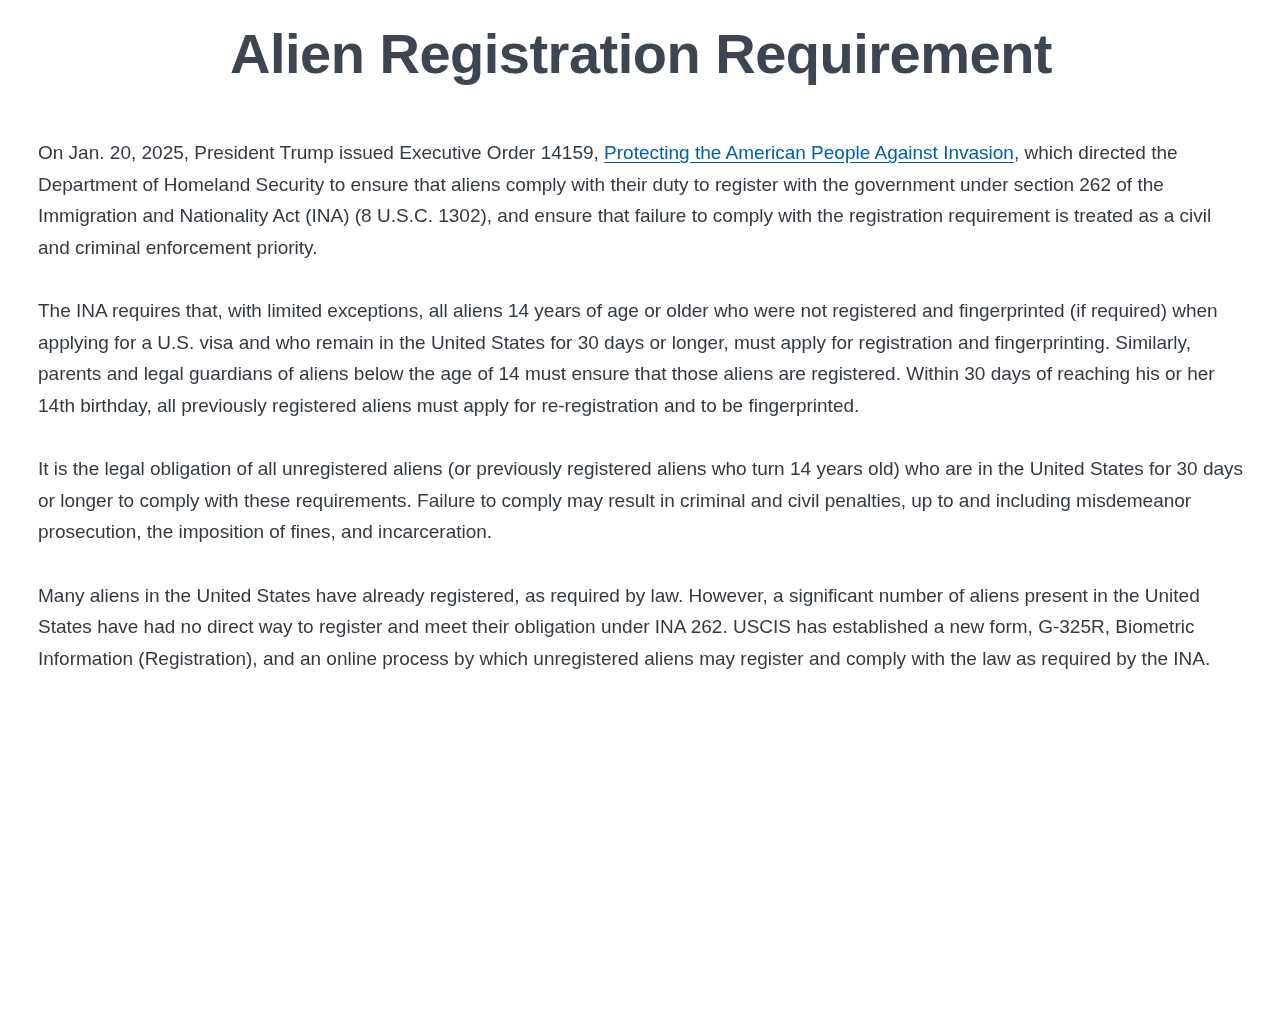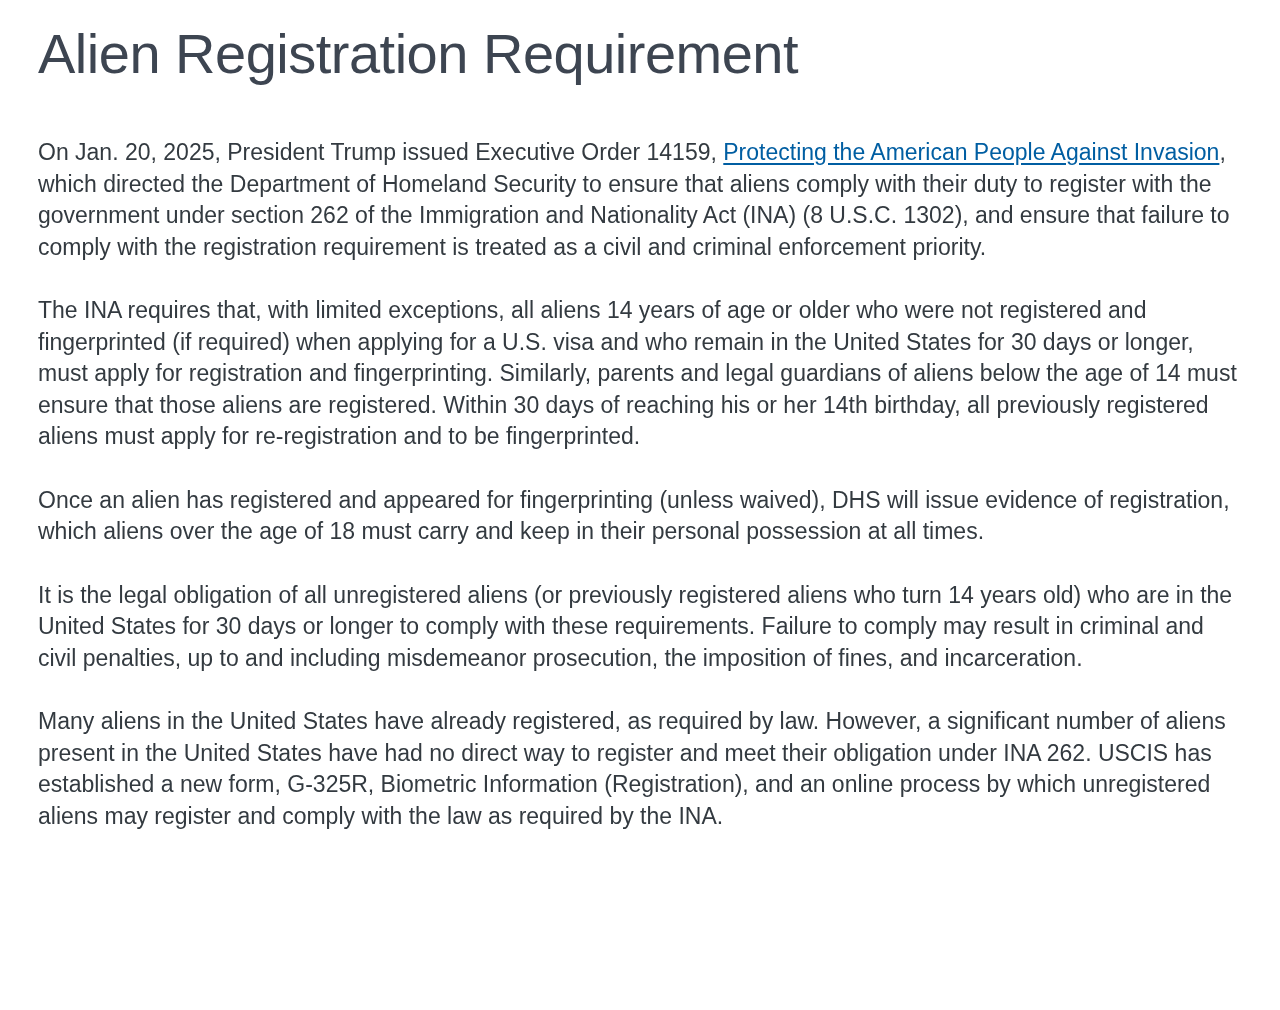--- a/index.html
+++ b/index.html
@@ -16,28 +16,29 @@
     background:var(--bg-color);
     font-family:"Liberation Sans", sans-serif;
     overflow:hidden;
   }
   .article{
     padding:20px 36px 0 38px;
   }
   h1.page-title{
     margin:0 0 50px 0;
     font-size:56px;
-    font-weight:400;
+    font-weight:700;
     line-height:1.2;
     letter-spacing:-0.5px;
     color:var(--heading-color);
+    text-align:center;
   }
   p.body-para{
     margin:0 0 32px 0;
-    font-size:23px;
+    font-size:19px;
     line-height:31.5px;
     color:var(--body-color);
   }
   p.body-para strong{
     font-weight:400;
     color:var(--body-color);
     text-align:center;
   }
   a.inline-link{
     color:var(--link-color);
@@ -50,20 +51,19 @@
 <body>
 
 <main class="article">
 
   <h1 class="page-title">Alien Registration Requirement</h1>
 
   <p class="body-para"><span>On Jan. 20, 2025, President Trump issued Executive Order 14159, </span><a class="inline-link" href="#">Protecting the American People Against Invasion</a><span>, which directed the Department of Homeland Security to ensure that aliens comply with their duty to register with the government under section 262 of the Immigration and Nationality Act (INA) (8 U.S.C. 1302), and ensure that failure to comply with the registration requirement is treated as a civil and criminal enforcement priority.</span></p>
 
   <p class="body-para"><span>The INA requires that, with limited exceptions, </span><strong>all aliens 14 years of age or older who were not registered and fingerprinted (if required) when applying for a U.S. visa and who remain in the United States for 30 days or longer</strong><span>, must apply for registration and fingerprinting. Similarly, parents and legal guardians of aliens below the age of 14 must ensure that those aliens are registered. Within 30 days of reaching his or her 14th birthday, all previously registered aliens must apply for re-registration and to be fingerprinted.</span></p>
 
-  <p class="body-para">Once an alien has registered and appeared for fingerprinting (unless waived), DHS will issue evidence of registration, which aliens over the age of 18 must carry and keep in their personal possession at all times.</p>
 
   <p class="body-para">It is the legal obligation of all unregistered aliens (or previously registered aliens who turn 14 years old) who are in the United States for 30 days or longer to comply with these requirements. Failure to comply may result in criminal and civil penalties, up to and including misdemeanor prosecution, the imposition of fines, and incarceration.</p>
 
   <p class="body-para">Many aliens in the United States have already registered, as required by law. However, a significant number of aliens present in the United States have had no direct way to register and meet their obligation under INA 262. USCIS has established a new form, G-325R, Biometric Information (Registration), and an online process by which unregistered aliens may register and comply with the law as required by the INA.</p>
 
 
 </main>
 
 </body></html>

